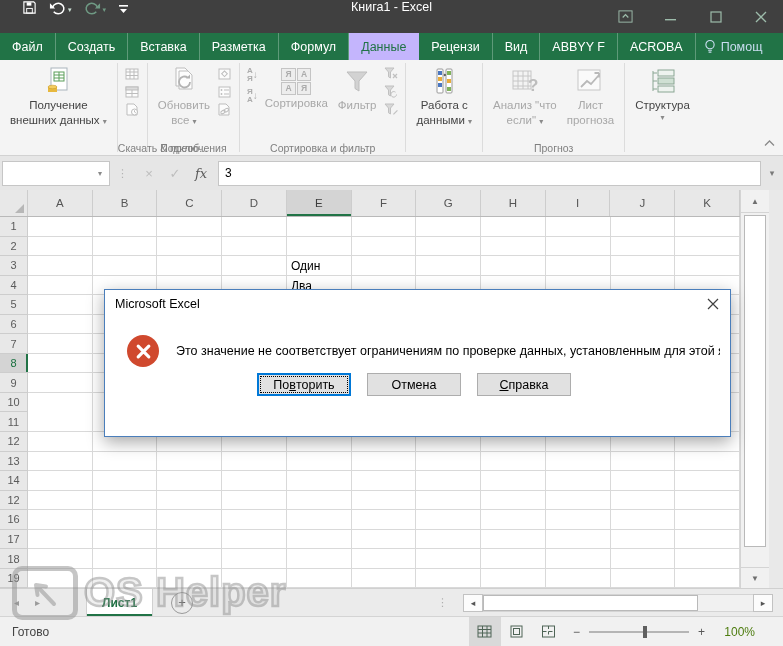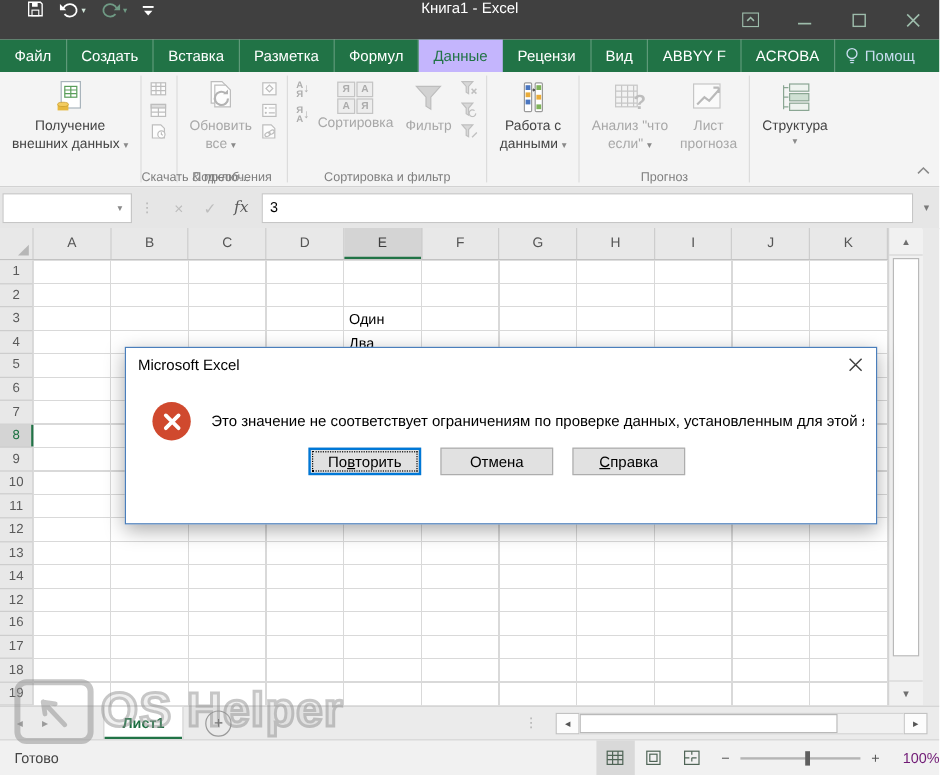--- a/index.html
+++ b/index.html
@@ -88,21 +88,21 @@
 
   
   .statusbar{position:absolute;top:616px;left:0;right:0;height:30px;background:#f1f1f1;border-top:1px solid #d4d4d4;display:flex;align-items:center;font-size:12px;color:#444;box-sizing:border-box;}
   .status-text{padding-left:12px;}
   .views{margin-left:auto;display:flex;}
   .view-btn{width:32px;height:29px;display:flex;align-items:center;justify-content:center;}
   .view-btn.active{background:#d9d9d9;}
   .zoomctl{display:flex;align-items:center;gap:9px;padding:0 8px;color:#585858;}
   .zslider{position:relative;width:100px;height:2px;background:#b5b5b5;}
   .zhandle{position:absolute;left:54px;top:-5px;width:4px;height:12px;background:#5f5f5f;}
-  .zoom-label{width:42px;text-align:right;padding-right:0;color:#701a75;}
+  .zoom-label{width:42px;text-align:right;padding-right:28px;color:#4d7c0f;}
 
   
   .watermark{position:absolute;left:12px;top:566px;z-index:40;pointer-events:none;opacity:.5;display:flex;align-items:flex-start;}
   .wm-box{width:56px;height:44px;border:5px solid #8f8f8f;border-radius:10px;display:flex;align-items:center;justify-content:center;}
   .wm-text{margin:6px 0 0 6px;font-size:40px;font-weight:800;line-height:1;letter-spacing:1px;color:rgba(190,190,190,.45);-webkit-text-stroke:2.5px #8f8f8f;white-space:nowrap;}
 
   
   .dialog{position:absolute;left:104px;top:289px;width:627px;height:148px;background:#fff;border:1px solid #4a7ebb;box-shadow:0 5px 16px rgba(0,0,0,.35);z-index:30;box-sizing:border-box;}
   .dlg-title{height:27px;display:flex;align-items:center;padding-left:10px;font-size:12.5px;color:#000;}
   .dlg-close{position:absolute;right:0;top:0;width:34px;height:27px;display:flex;align-items:center;justify-content:center;font-size:16px;color:#333;}

